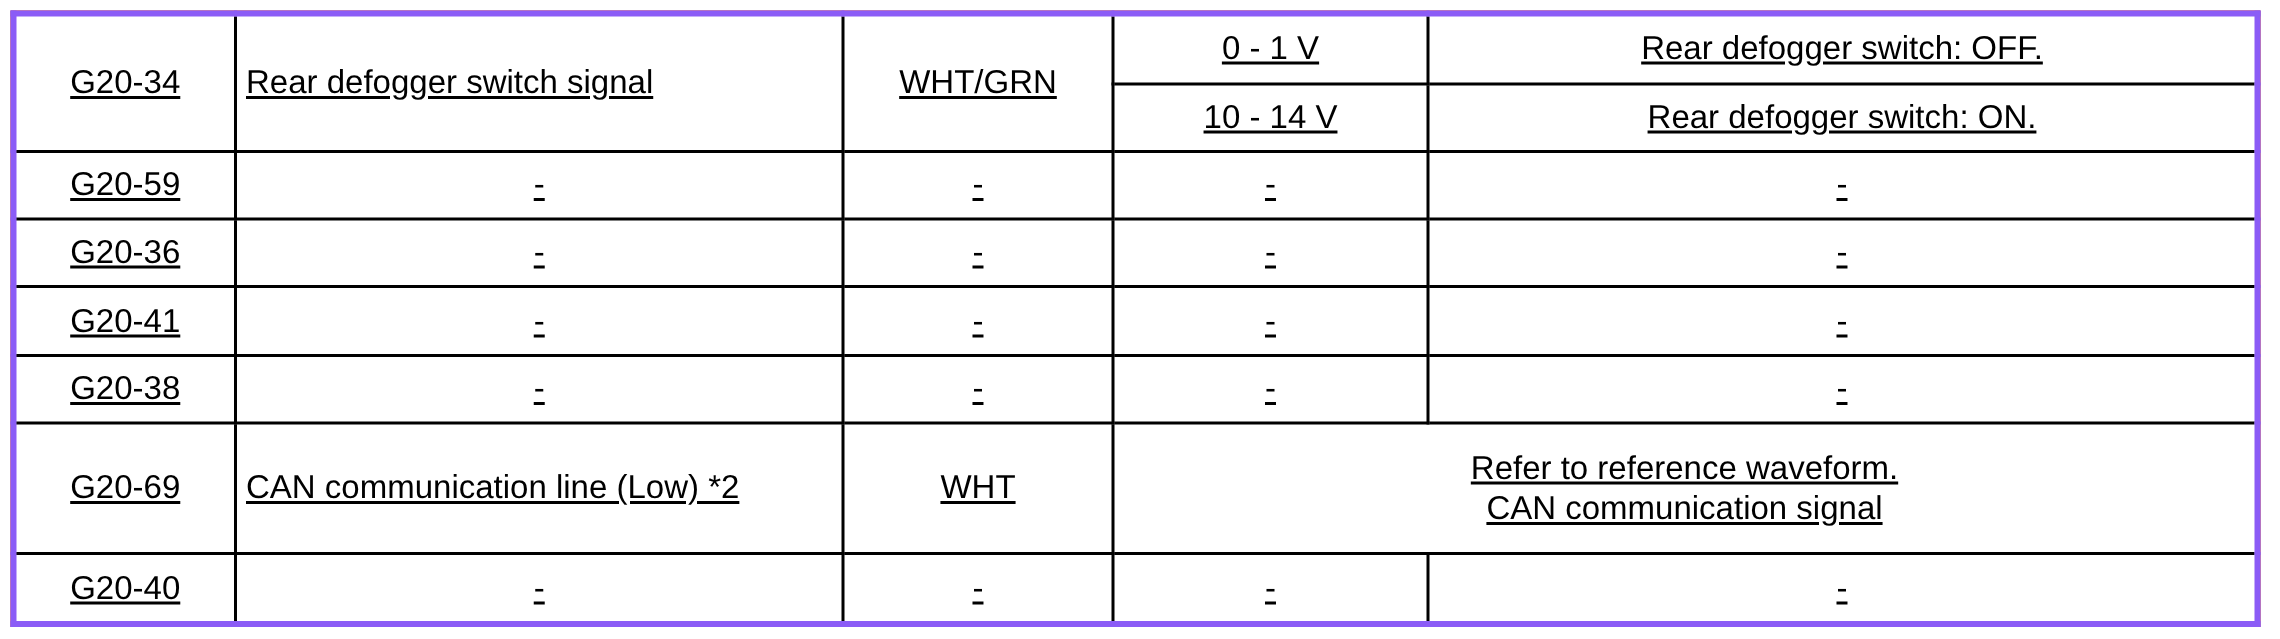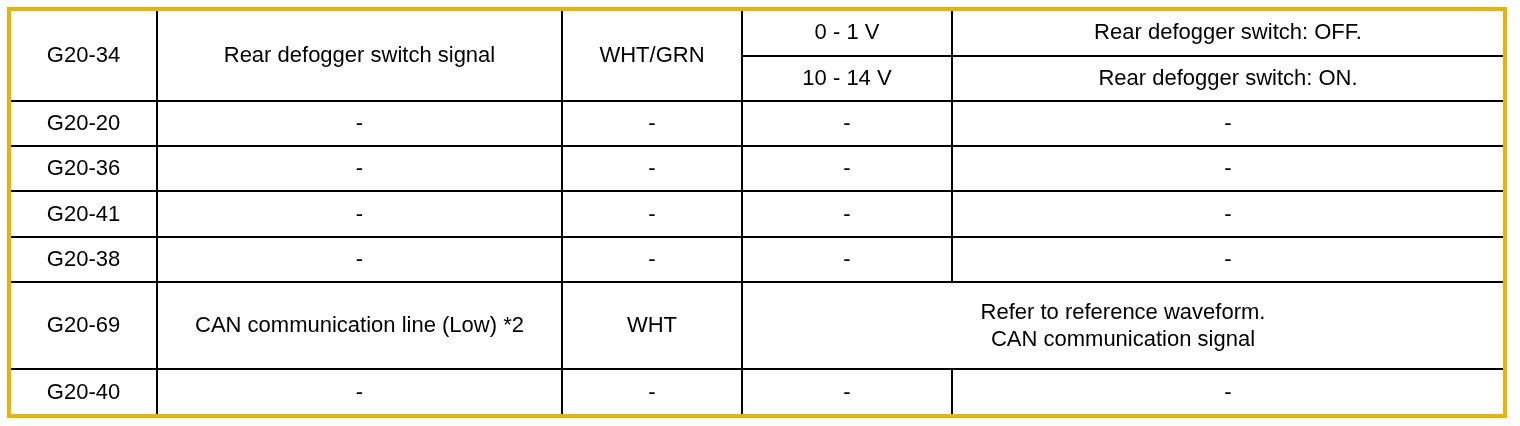--- a/index.html
+++ b/index.html
@@ -22,23 +22,24 @@
     width: 1496px;
     height: 411px;
     box-sizing: border-box;
   }
 
   table.pin-table {
     border-collapse: collapse;
     table-layout: fixed;
     width: 1496px;
     height: 411px;
-    border: 4px solid #eab308;
+    border: 4px solid #8b5cf6;
     box-sizing: border-box;
     background: #b91c1c;
+    text-decoration: underline;
   }
 
   table.pin-table td {
     border: 2px solid #000;
     font-size: 22px;
     line-height: 1.22;
     color: #000;
     background: #fff;
     padding: 0 6px;
     box-sizing: border-box;
@@ -48,21 +49,21 @@
   
   .col-pin    { width: 148px; }
   .col-desc   { width: 405px; }
   .col-wire   { width: 180px; }
   .col-volt   { width: 210px; }
   .col-cond   { width: 553px; }
 
   .c-center { text-align: center; }
   .c-left   { text-align: center; padding-left: 10px; }
 
-  .desc-left { text-align: center; padding-left: 12px; margin-left: 36px; }
+  .desc-left { text-align: left; padding-left: 12px; margin-left: 36px; }
 
   .multiline { line-height: 1.28; padding-top: 2px; padding-bottom: 2px; }
 </style>
 </head>
 <body>
 
 <div class="table-wrap">
   <table class="pin-table">
     <colgroup>
       <col class="col-pin">
@@ -79,21 +80,21 @@
         <td class="c-center" rowspan="2">WHT/GRN</td>
         <td class="c-center">0 - 1 V</td>
         <td class="c-left">Rear defogger switch: OFF.</td>
       </tr>
       <tr>
         <td class="c-center">10 - 14 V</td>
         <td class="c-left">Rear defogger switch: ON.</td>
       </tr>
 
       <tr>
-        <td class="c-center">G20-20</td>
+        <td class="c-center">G20-59</td>
         <td class="c-center">-</td>
         <td class="c-center">-</td>
         <td class="c-center">-</td>
         <td class="c-center">-</td>
       </tr>
 
       <tr>
         <td class="c-center">G20-36</td>
         <td class="c-center">-</td>
         <td class="c-center">-</td>

